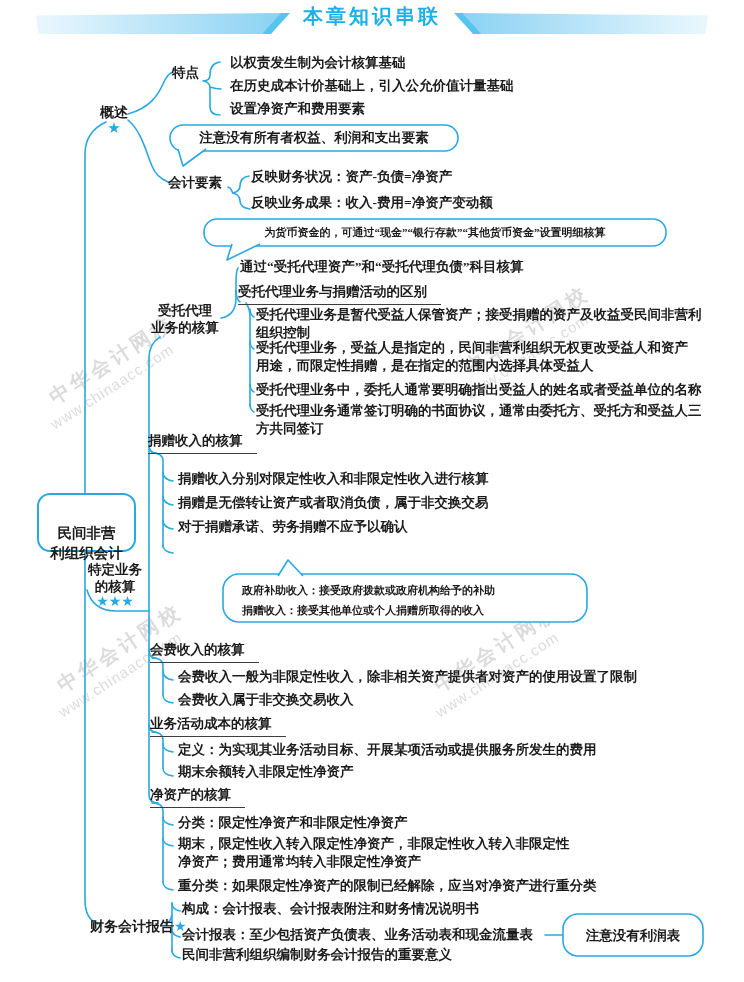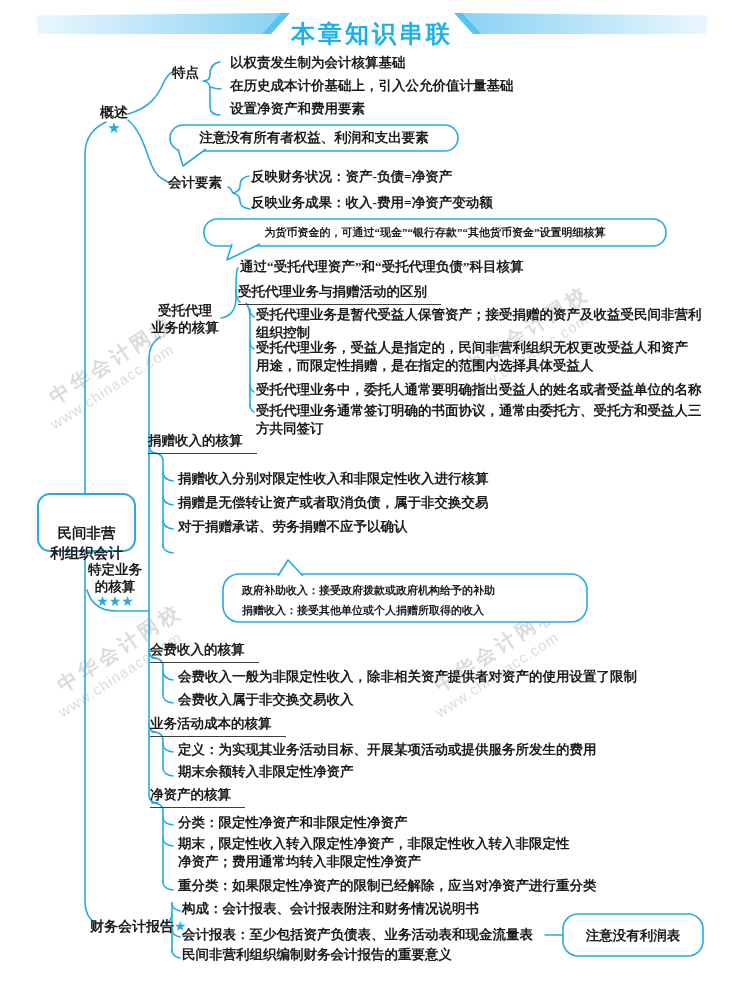--- a/index.html
+++ b/index.html
@@ -1,22 +1,22 @@
 <!DOCTYPE html>
 <html><head>
 <meta charset="utf-8">
 <style>
   html,body{margin:0;padding:0;background:#fff;}
   #stage{position:relative;width:744px;height:982px;background:#fff;overflow:hidden;
          font-family:"Liberation Serif","DejaVu Serif",serif;}
   
   .bn-shape{position:absolute;height:21px;top:13px;}
-  .bn-title{position:absolute;left:0;top:18px;width:744px;text-align:center;
+  .bn-title{position:absolute;left:0;top:3px;width:744px;text-align:center;
             font-family:"Liberation Sans","DejaVu Sans",sans-serif;
-            font-size:24px;font-weight:bold;color:#1cb0e6;letter-spacing:3px;}
+            font-size:20px;font-weight:bold;color:#1cb0e6;letter-spacing:3px;}
   
   .t{position:absolute;font-size:13.5px;font-weight:bold;color:#1c1c1c;
      line-height:18px;white-space:pre-line;}
   .nw{white-space:nowrap;}
   .hd{border-bottom:1.6px solid #3d3d3d;padding:0 14px 3px 0;}
   .ctr{text-align:center;}
   .star{color:#29a9e0;font-family:"DejaVu Sans",sans-serif;font-weight:bold;}
   .bxt{font-size:11px;}
   
   .wm{position:absolute;width:200px;transform:rotate(-33deg);color:#b9b9b9;opacity:.5;

